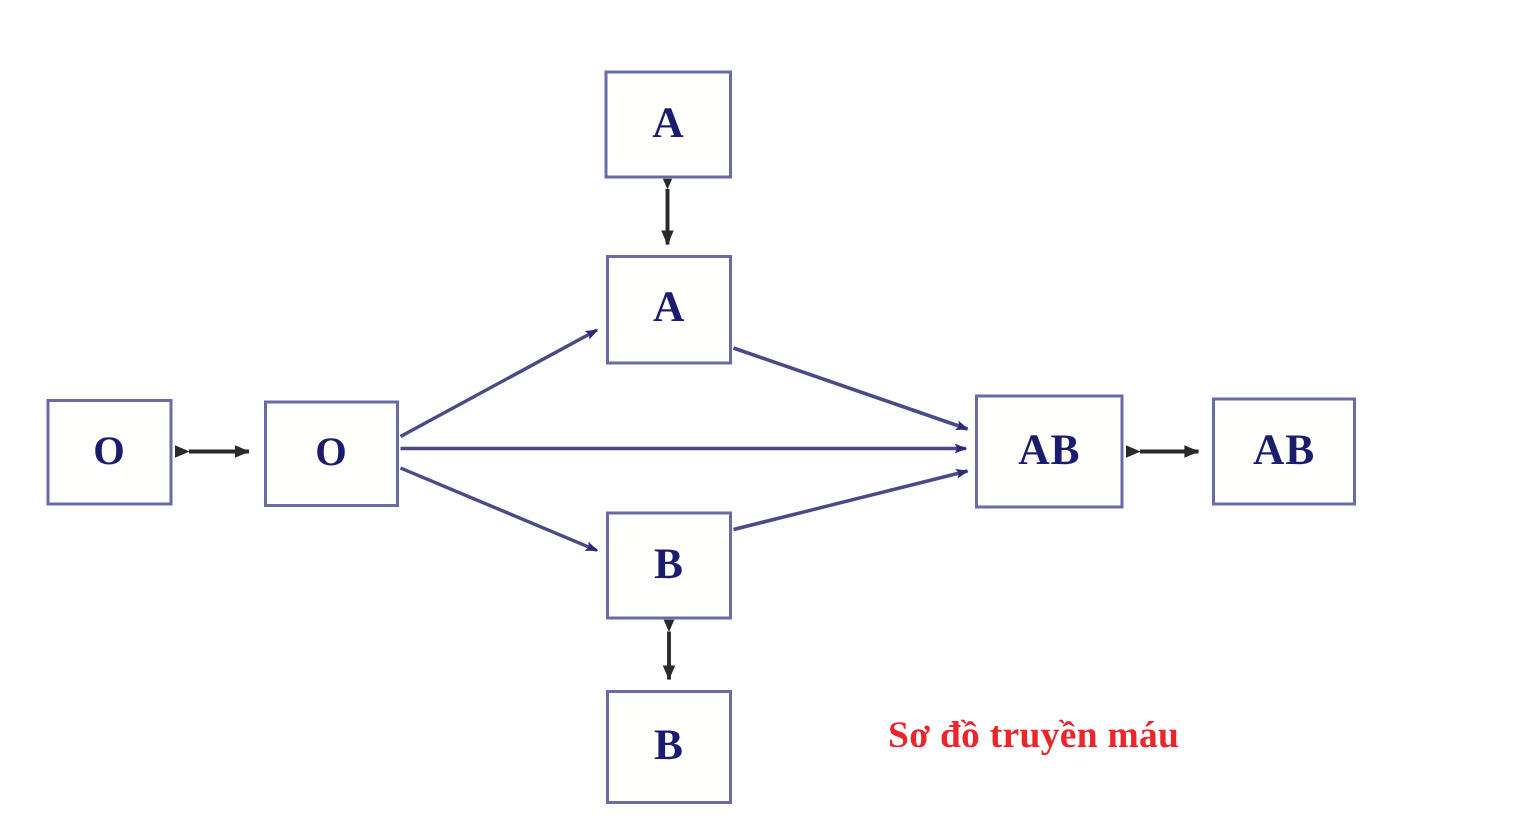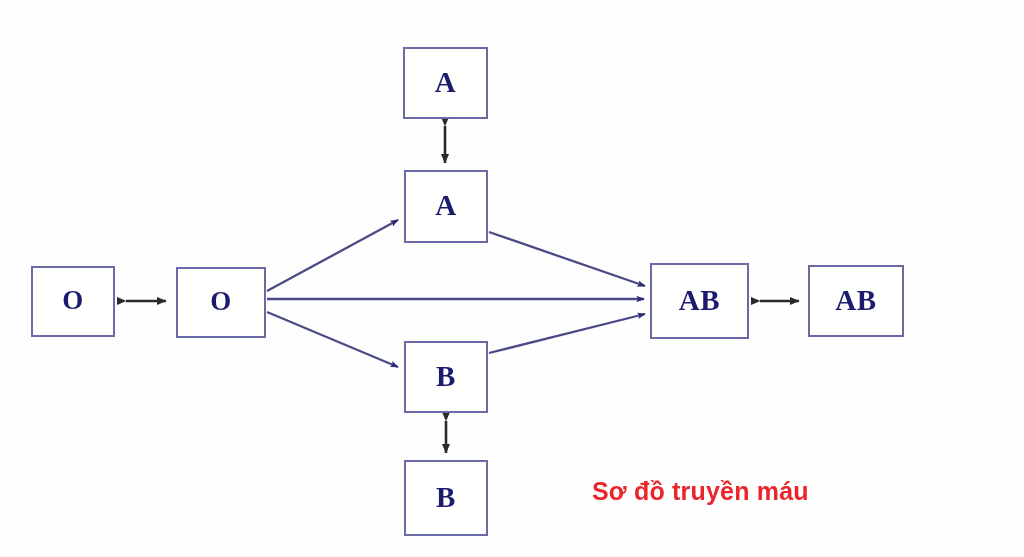--- a/index.html
+++ b/index.html
@@ -40,21 +40,21 @@
     line-height: 1;
     letter-spacing: 0.5px;
   }
   .node-label {
     display: block;
     transform: translateY(-1px);
   }
   #caption-text {
     position: absolute;
     color: #e8262b;
-    font-family: Liberation Sans, sans-serif;
+    font-family: Liberation Serif, serif;
     font-weight: 700;
     font-size: 25px;
     white-space: nowrap;
     letter-spacing: 0.2px;
   }
 </style>
 </head>
 <body>
 
 <div id="diagram-canvas">

